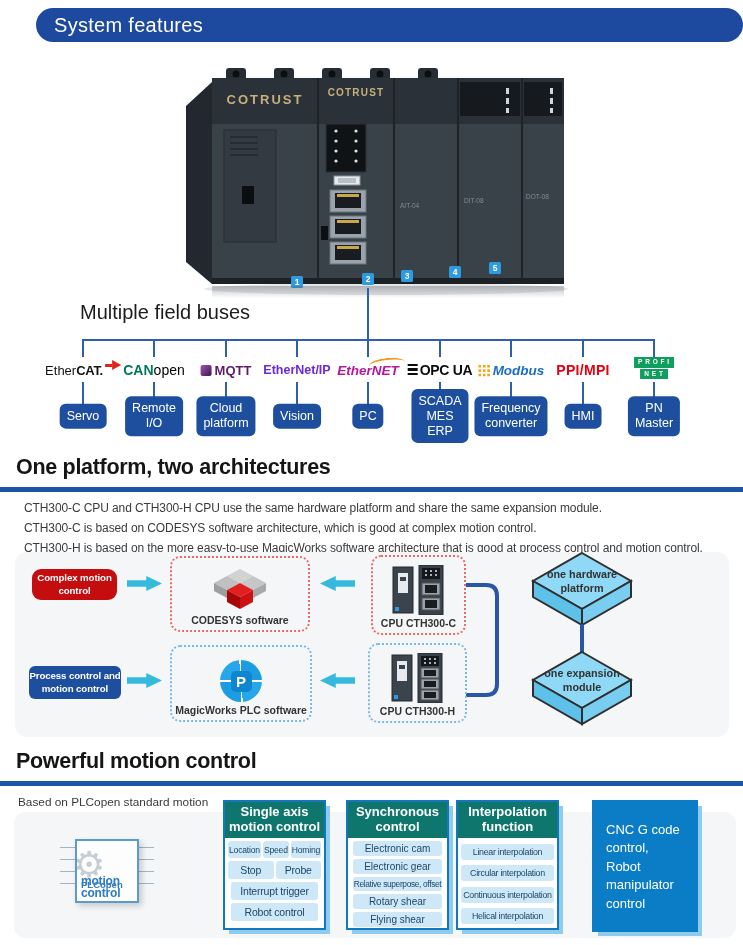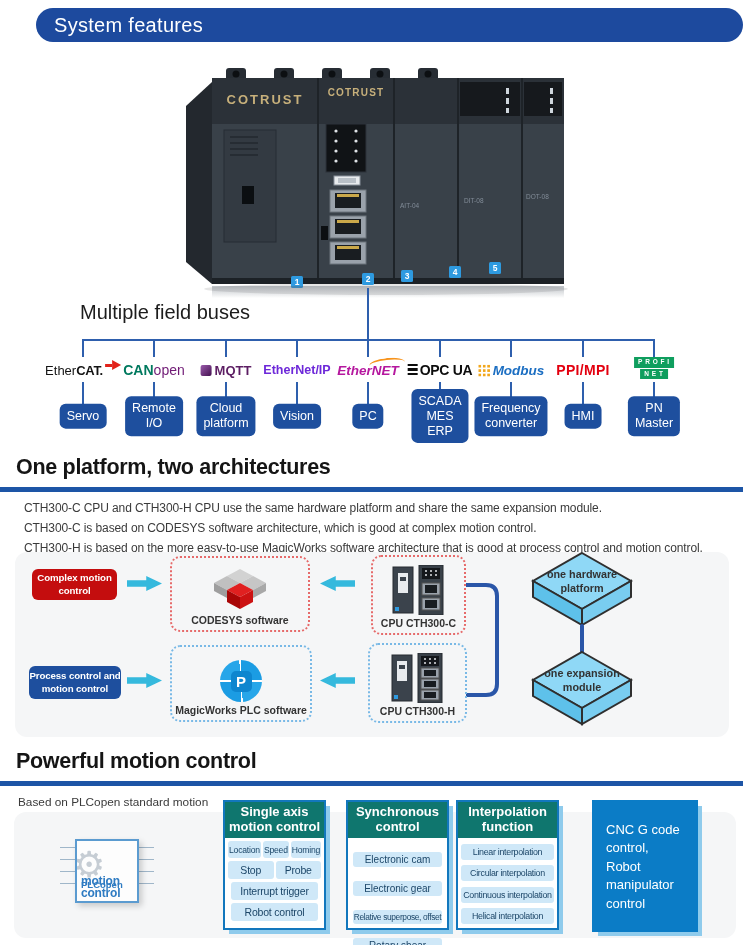--- a/index.html
+++ b/index.html
@@ -21,21 +21,21 @@
 
   .proto{position:absolute;top:357px;height:26px;transform:translateX(-50%);
     display:flex;align-items:center;white-space:nowrap;}
   .ec-pre{font-size:13px;color:#131313;}
   .ec-bold{font-size:13px;font-weight:800;color:#131313;letter-spacing:-.3px;}
   .ec-arrow{display:inline-flex;align-items:center;margin-left:2px;margin-top:-10px;}
   .ec-bar{width:7px;height:3px;background:#e2231a;display:block;}
   .ec-tri{width:0;height:0;border-top:5px solid transparent;border-bottom:5px solid transparent;
     border-left:9px solid #e2231a;display:block;}
   .co-b{font-size:14px;font-weight:800;color:#00795e;}
-  .co-n{font-size:14px;color:#701a75;}
+  .co-n{font-size:14px;color:#000000;}
   .mqtt-ic{width:11px;height:11px;border-radius:2px;margin-right:3px;
     background:linear-gradient(135deg,#9a5bab,#43104f);}
   .mqtt-t{font-size:13px;font-weight:800;color:#5c1e63;}
   .enip{font-size:12.5px;font-weight:bold;color:#6d28d9;}
   .enet{font-size:13.5px;font-weight:800;font-style:italic;color:#b5179e;position:relative;}
   .enet::after{content:'';position:absolute;right:-6px;top:-5px;width:36px;height:10px;
     border-top:2.5px solid #f7941d;border-radius:50%;transform:rotate(-6deg);}
   .opc-ic{width:10px;height:13px;margin-right:2px;
     background:repeating-linear-gradient(to bottom,#0d0d0d 0 2px,transparent 2px 4.5px);}
   .opc-t{font-size:14px;font-weight:800;color:#0d0d0d;letter-spacing:-.3px;}
@@ -86,21 +86,21 @@
   .intro{position:absolute;left:18px;top:792px;font-size:11.8px;color:#3a3a3a;line-height:21px;white-space:pre-line;}
   .mcol{position:absolute;top:800px;background:#fff;border:2px solid #1277bd;box-sizing:border-box;
     box-shadow:5px 5px 0 -1px #8fcbec;}
   .mhead{background:#0f766e;color:#fff;font-weight:bold;font-size:13px;line-height:1.12;
     text-align:center;padding:3px 0 4px;white-space:pre-line;}
   .mitem{background:#cfe8f8;border-radius:3px;color:#1c4668;text-align:center;white-space:nowrap;}
   .c1 .mrow{display:flex;gap:2px;margin:3px 3px;}
   .c1 .mitem{font-size:8.6px;padding:3.5px 1px;flex:1;letter-spacing:-.2px;}
   .c1 .mrow2 .mitem{font-size:10.5px;padding:3px 1px;}
   .c1 .full{display:block;margin:3px 6px;font-size:10.5px;padding:3px 0;}
-  .c2 .mitem{display:block;margin:14px 5px;font-size:10px;padding:2px 0;}
+  .c2 .mitem{display:block;margin:3px 5px;font-size:10px;padding:2px 0;}
   .c2 .sm{font-size:8.4px;letter-spacing:-.35px;}
   .c3 .mitem{display:block;margin:5.5px 3px;font-size:8.9px;letter-spacing:-.3px;padding:3px 0;}
   .cnc{position:absolute;left:592px;top:800px;width:106px;height:132px;background:#0b7cc6;color:#fff;
     font-size:13px;line-height:1.42;padding:21px 0 16px 14px;box-sizing:border-box;white-space:pre-line;
     box-shadow:5px 5px 0 -1px #8fcbec;}
 
   
   .plcopen{position:absolute;left:75px;top:839px;width:64px;height:64px;}
   .fb-box{position:absolute;left:0;top:0;width:64px;height:64px;border:2px solid #5b9bd0;background:#fdfdfd;
     box-sizing:border-box;box-shadow:3px 3px 6px rgba(0,0,0,.18);overflow:hidden;}
@@ -308,21 +308,21 @@
   <div class="section-h" style="top:455px">One platform, two architectures</div>
   <div class="rule" style="top:487px"></div>
   <div class="paras">
     <div>CTH300-C CPU and CTH300-H CPU use the same hardware platform and share the same expansion module.</div>
     <div>CTH300-C is based on CODESYS software architecture, which is good at complex motion control.</div>
     <div>CTH300-H is based on the more easy-to-use MagicWorks software architecture that is good at process control and motion control.</div>
   </div>
 
   <div class="panel" style="left:15px;top:552px;width:714px;height:185px;"></div>
 
-  <div class="badge red" style="left:32px;top:569px;width:85px;height:31px;">Complex motion
+  <div class="badge red" style="left:32px;top:569px;width:85px;height:31px;border-radius:9px;">Complex motion
 control</div>
   <div class="arrow r" style="left:127px;top:576px;"></div>
   <div class="dotted red" style="left:170px;top:556px;width:140px;height:76px;">
     <svg width="56" height="44" viewBox="0 0 56 44">
       <polygon points="28,1 41,8 28,15 15,8" fill="#d2d2d2"></polygon>
       <polygon points="15,8 28,15 15,22 2,15" fill="#c0c0c0"></polygon>
       <polygon points="2,15 15,22 15,30 2,23" fill="#9e9e9e"></polygon>
       <polygon points="41,8 54,15 41,22 28,15" fill="#c6c6c6"></polygon>
       <polygon points="41,22 54,15 54,23 41,30" fill="#a8a8a8"></polygon>
       <polygon points="28,15 41,22 28,29 15,22" fill="#e02020"></polygon>

